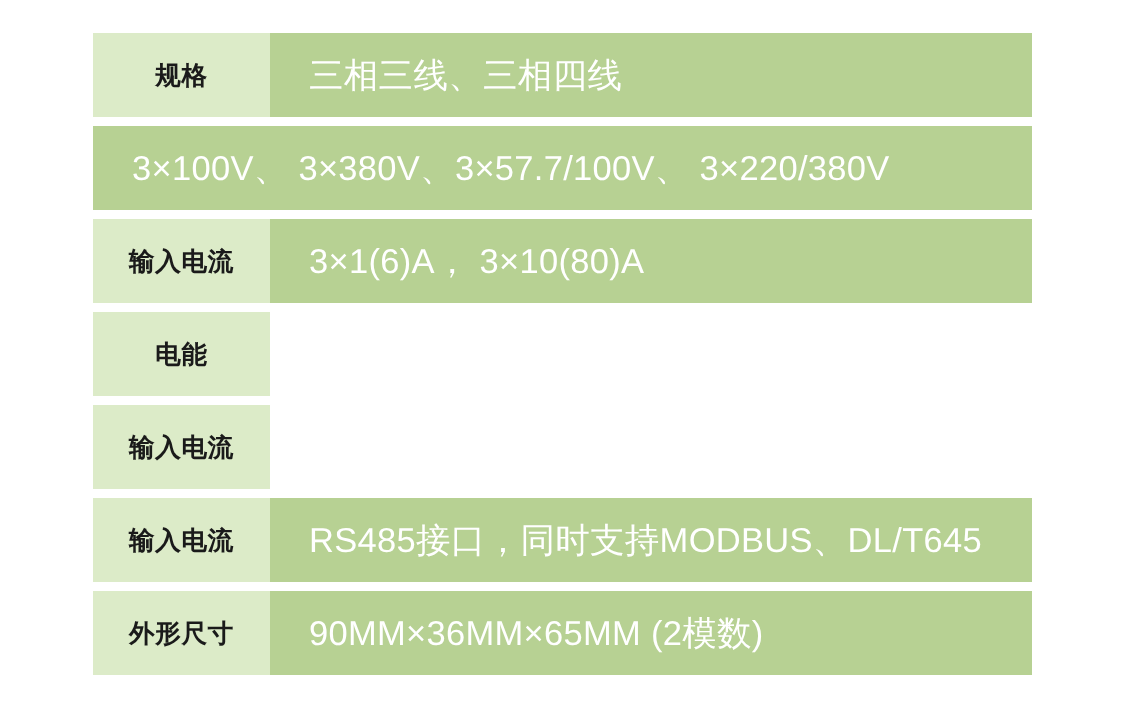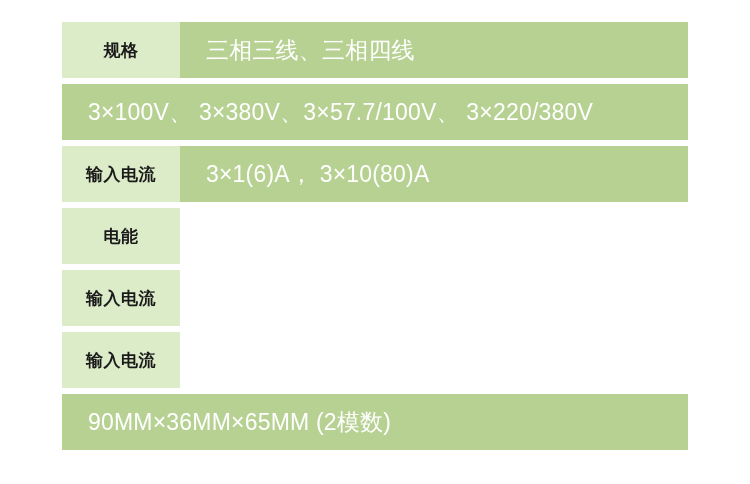--- a/index.html
+++ b/index.html
@@ -77,19 +77,21 @@
   <div class="spec-row">
     <div class="spec-label">电能</div>
   </div>
 
   <div class="spec-row">
     <div class="spec-label">输入电流</div>
   </div>
 
   <div class="spec-row">
     <div class="spec-label">输入电流</div>
+    <div class="spec-value">RS485接口，同时支持MODBUS、DL/T645</div>
   </div>
 
   <div class="spec-row">
+    <div class="spec-label">外形尺寸</div>
     <div class="spec-value">90MM×36MM×65MM (2模数)</div>
   </div>
 
 </div>
 
 </body></html>

